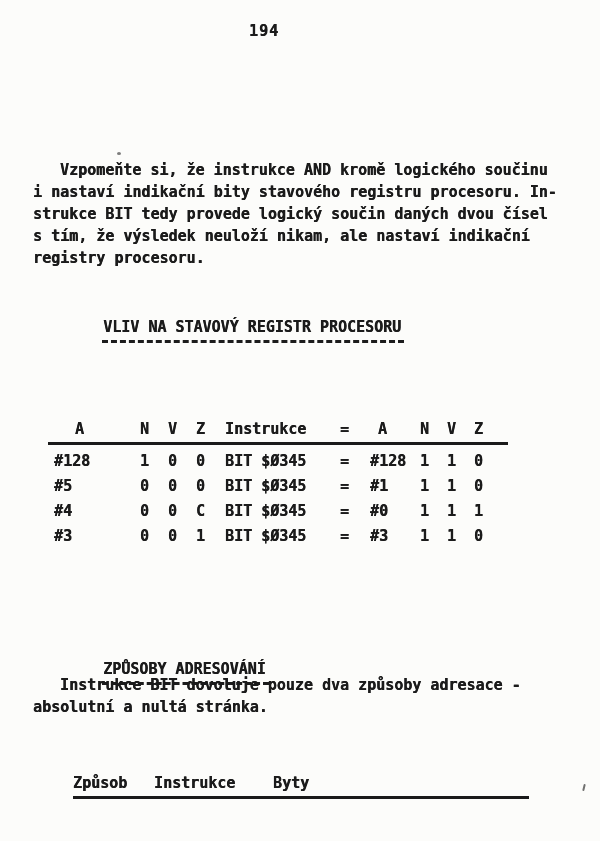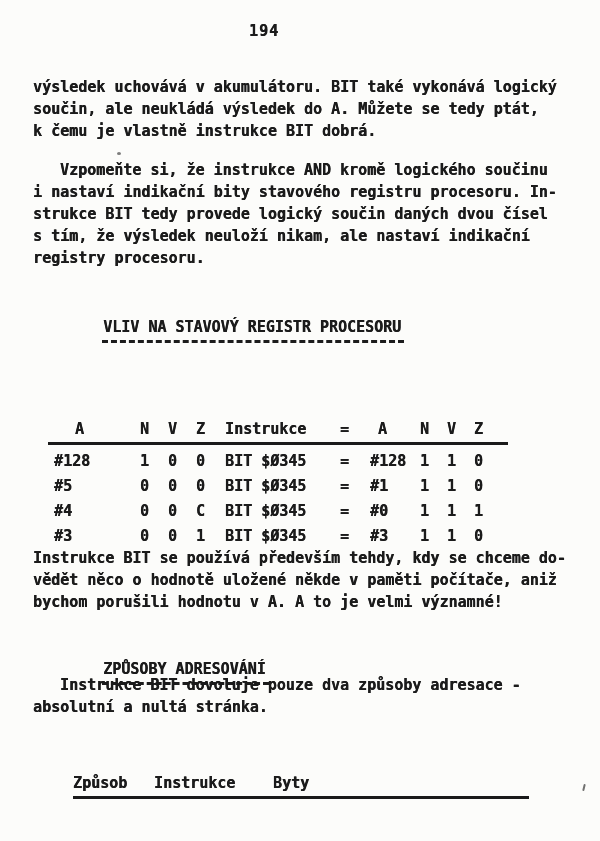--- a/index.html
+++ b/index.html
@@ -65,23 +65,20 @@
   .speck2 { position:absolute; left:583px; top:784px; width:2px; height:7px;
             background:rgba(20,20,20,.6); transform:rotate(14deg); border-radius:1px; }
 </style>
 </head>
 <body>
 
 <div class="page ink">
 
   <div class="abs pagenum">194</div>
 
-  <div class="abs para p1">výsledek uchovává v akumulátoru. BIT také vykonává logický
-součin, ale neukládá výsledek do A. Můžete se tedy ptát,
-k čemu je vlastně instrukce BIT dobrá.</div>
 
   <div class="abs para p2 indent">Vzpomeňte si, že instrukce AND kromě logického součinu
 i nastaví indikační bity stavového registru procesoru. In-
 strukce BIT tedy provede logický součin daných dvou čísel
 s tím, že výsledek neuloží nikam, ale nastaví indikační
 registry procesoru.</div>
 
   <div class="abs heading h1">
     <span>VLIV NA STAVOVÝ REGISTR PROCESORU</span>
   </div>
@@ -146,23 +143,20 @@
           <div class="cell c5">BIT $Ø345</div>
           <div class="cell c6">=</div>
           <div class="cell c7">#3</div>
           <div class="cell c8">1</div>
           <div class="cell c9">1</div>
           <div class="cell c10">0</div>
         </div>
       </div>
   </div>
 
-  <div class="abs para p4">Instrukce BIT se používá především tehdy, kdy se chceme do-
-vědět něco o hodnotě uložené někde v paměti počítače, aniž
-bychom porušili hodnotu v A. A to je velmi významné!</div>
 
   <div class="abs heading h2">
     <span>ZPŮSOBY ADRESOVÁNÍ</span>
   </div>
 
   <div class="abs para p5 indent">Instrukce BIT dovoluje pouze dva způsoby adresace -
 absolutní a nultá stránka.</div>
 
   <div class="tbl t2">
     <div class="hdr">

